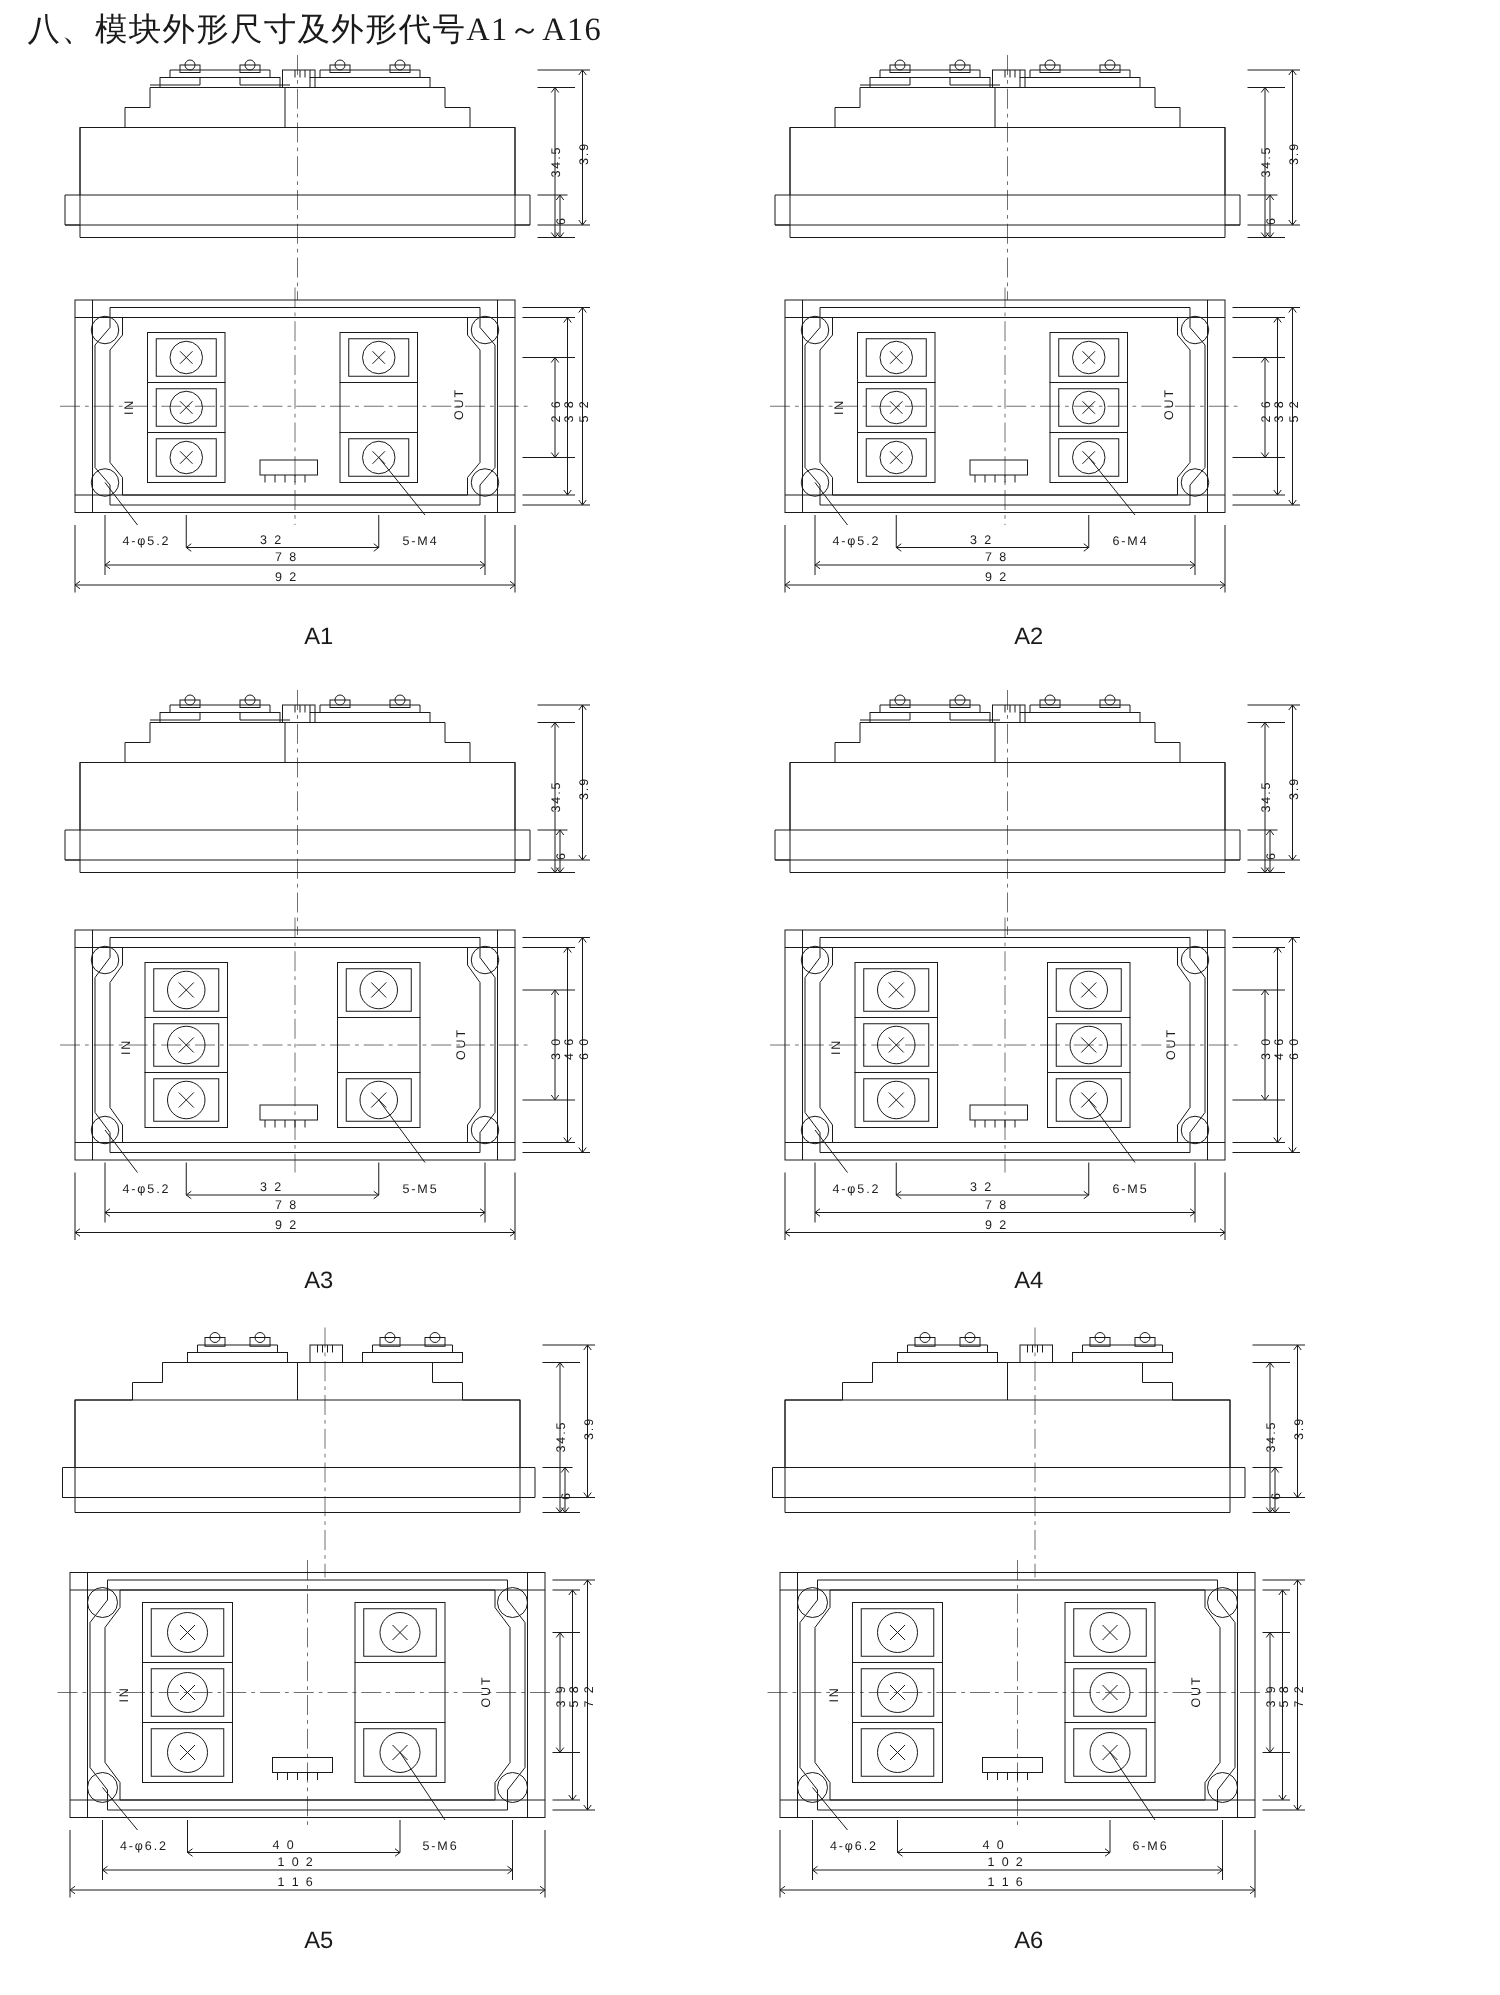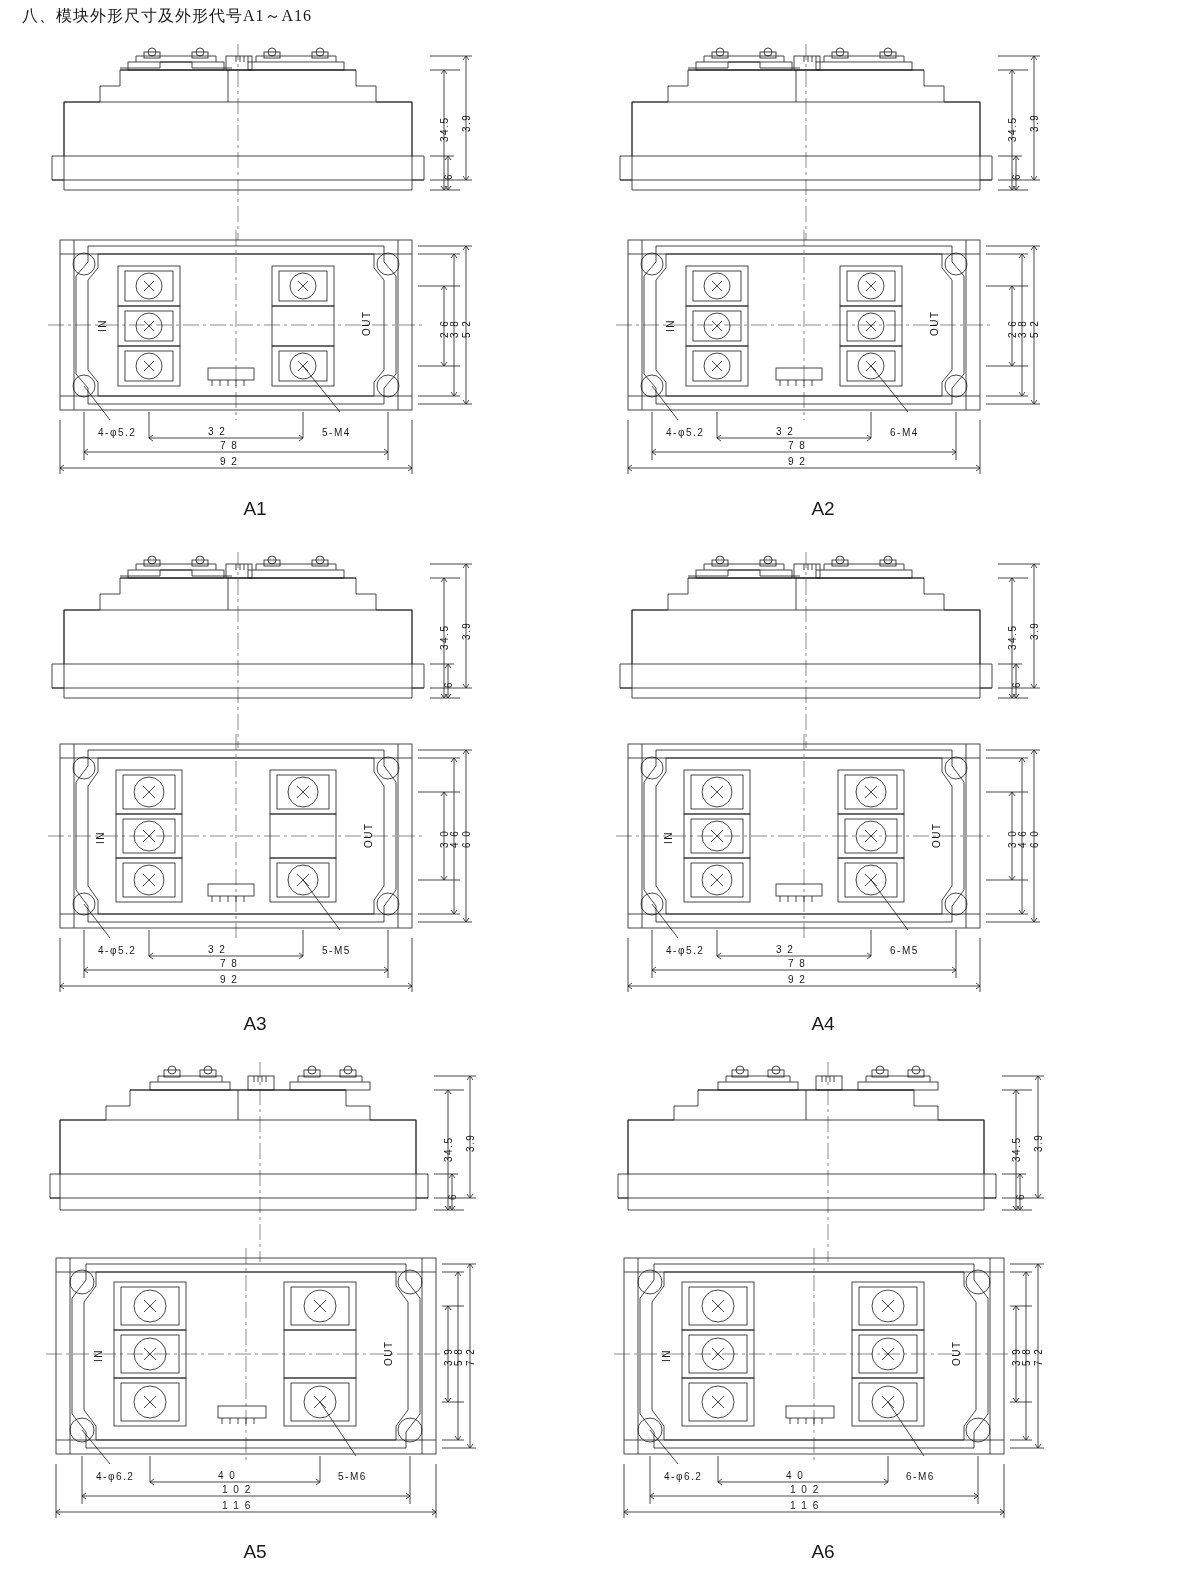--- a/index.html
+++ b/index.html
@@ -1,17 +1,17 @@
 <!DOCTYPE html>
 <html><head>
 <meta charset="utf-8">
 <style>
   html,body{margin:0;padding:0;background:#ffffff;}
   body{width:1200px;height:1596px;font-family:"Liberation Serif",serif;color:#1a1a1a;position:relative;overflow:hidden;}
-  .page-title{position:absolute;left:22px;top:6px;font-size:16px;letter-spacing:1px;white-space:nowrap;}
+  .page-title{position:absolute;left:22px;top:6px;font-size:26px;letter-spacing:1px;white-space:nowrap;}
   .fig{position:absolute;}
   svg{display:block;}
   text{font-family:"Liberation Sans",sans-serif;fill:#1a1a1a;}
 </style>
 </head>
 <body>
 
 <div class="page-title">八、模块外形尺寸及外形代号A1～A16</div>
 
 <div class="fig" style="left:40px;top:40px;width:450px;height:500px;">

